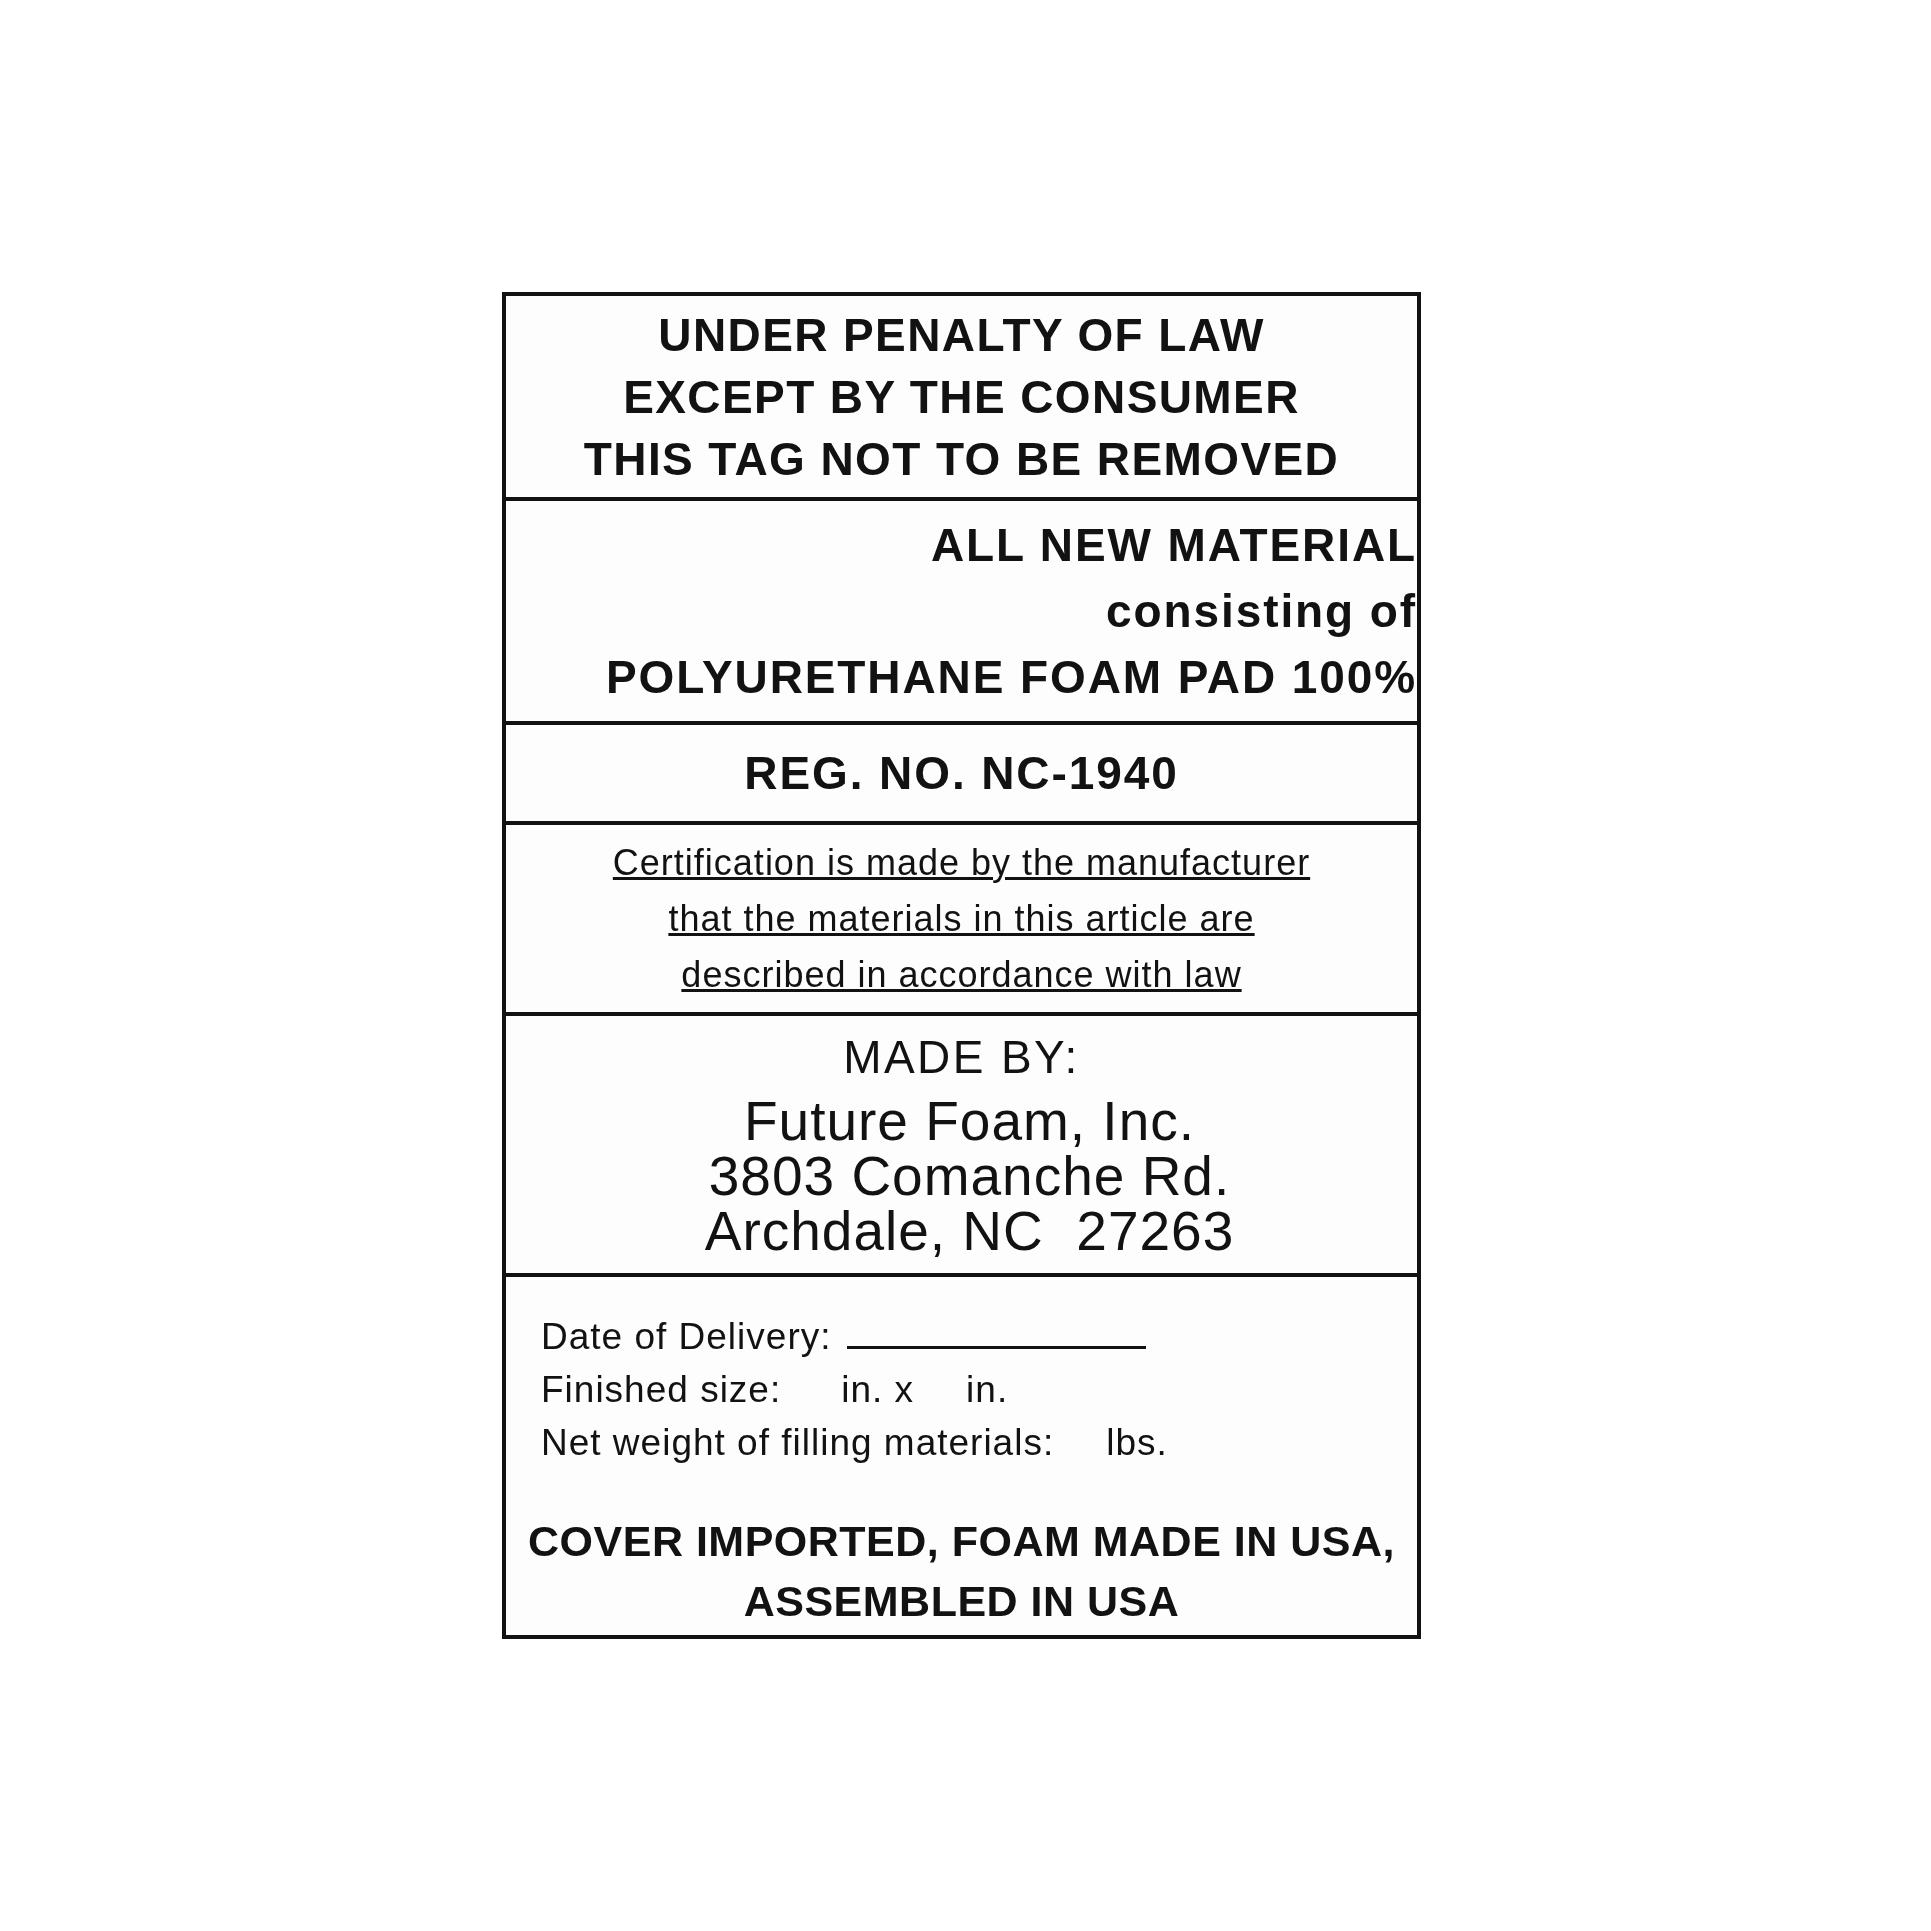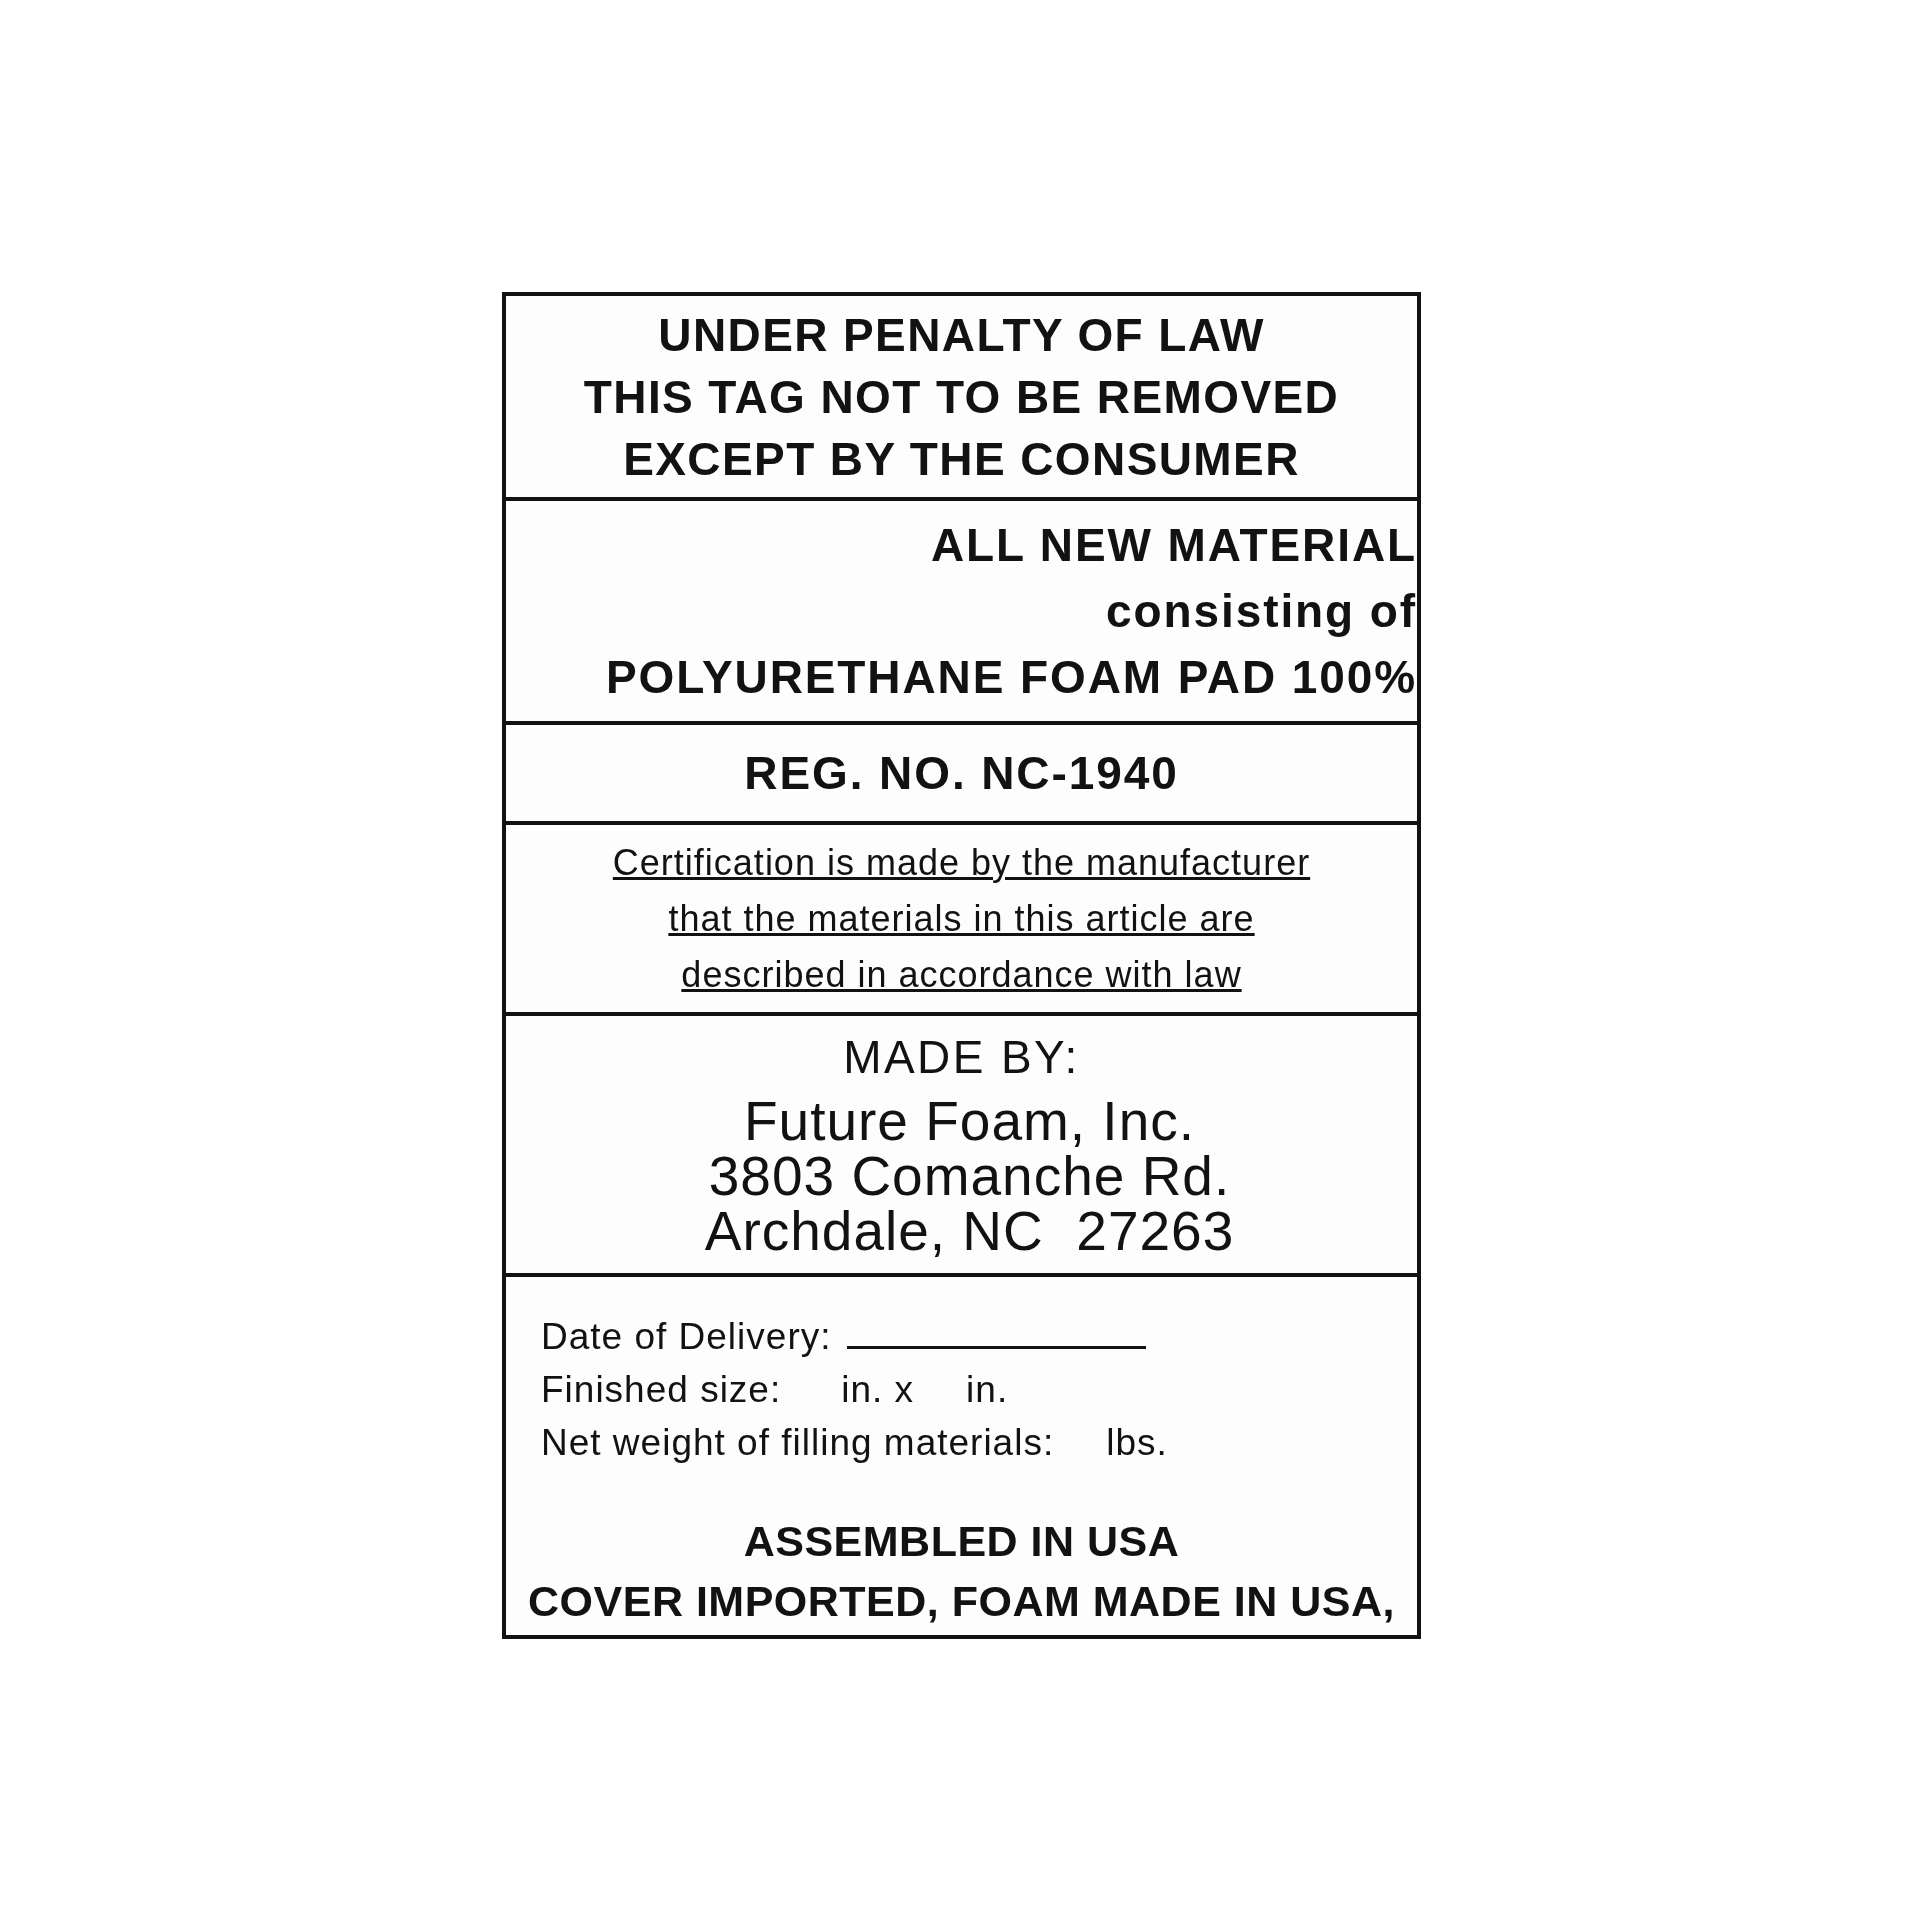--- a/index.html
+++ b/index.html
@@ -111,22 +111,22 @@
   }
 </style>
 </head>
 <body>
 
 <div class="page">
   <div class="law-label">
 
     <section class="row row-penalty">
       <p class="bold-line">UNDER PENALTY OF LAW</p>
+      <p class="bold-line">EXCEPT BY THE CONSUMER</p>
       <p class="bold-line">THIS TAG NOT TO BE REMOVED</p>
-      <p class="bold-line">EXCEPT BY THE CONSUMER</p>
     </section>
 
     <section class="row row-material">
       <p class="bold-line">ALL NEW MATERIAL</p>
       <p class="bold-line">consisting of</p>
       <p class="bold-line">POLYURETHANE FOAM PAD 100%</p>
     </section>
 
     <section class="row row-reg">
       <p class="reg-line">REG. NO. NC-1940</p>
@@ -145,20 +145,20 @@
       <p class="madeby-line">Archdale, NC&nbsp; 27263</p>
     </section>
 
     <section class="row row-details">
       <div class="details-block">
         <p class="detail-line"><span>Date of Delivery:</span><span class="blank-line"></span></p>
         <p class="detail-line"><span>Finished size:</span><span class="gap-lg">in. x</span><span class="gap-md">in.</span></p>
         <p class="detail-line"><span>Net weight of filling materials:</span><span class="gap-md">lbs.</span></p>
       </div>
       <div class="details-footer">
+        <p class="footer-line">COVER IMPORTED, FOAM MADE IN USA,</p>
         <p class="footer-line">ASSEMBLED IN USA</p>
-        <p class="footer-line">COVER IMPORTED, FOAM MADE IN USA,</p>
       </div>
     </section>
 
   </div>
 </div>
 
 
 </body></html>

